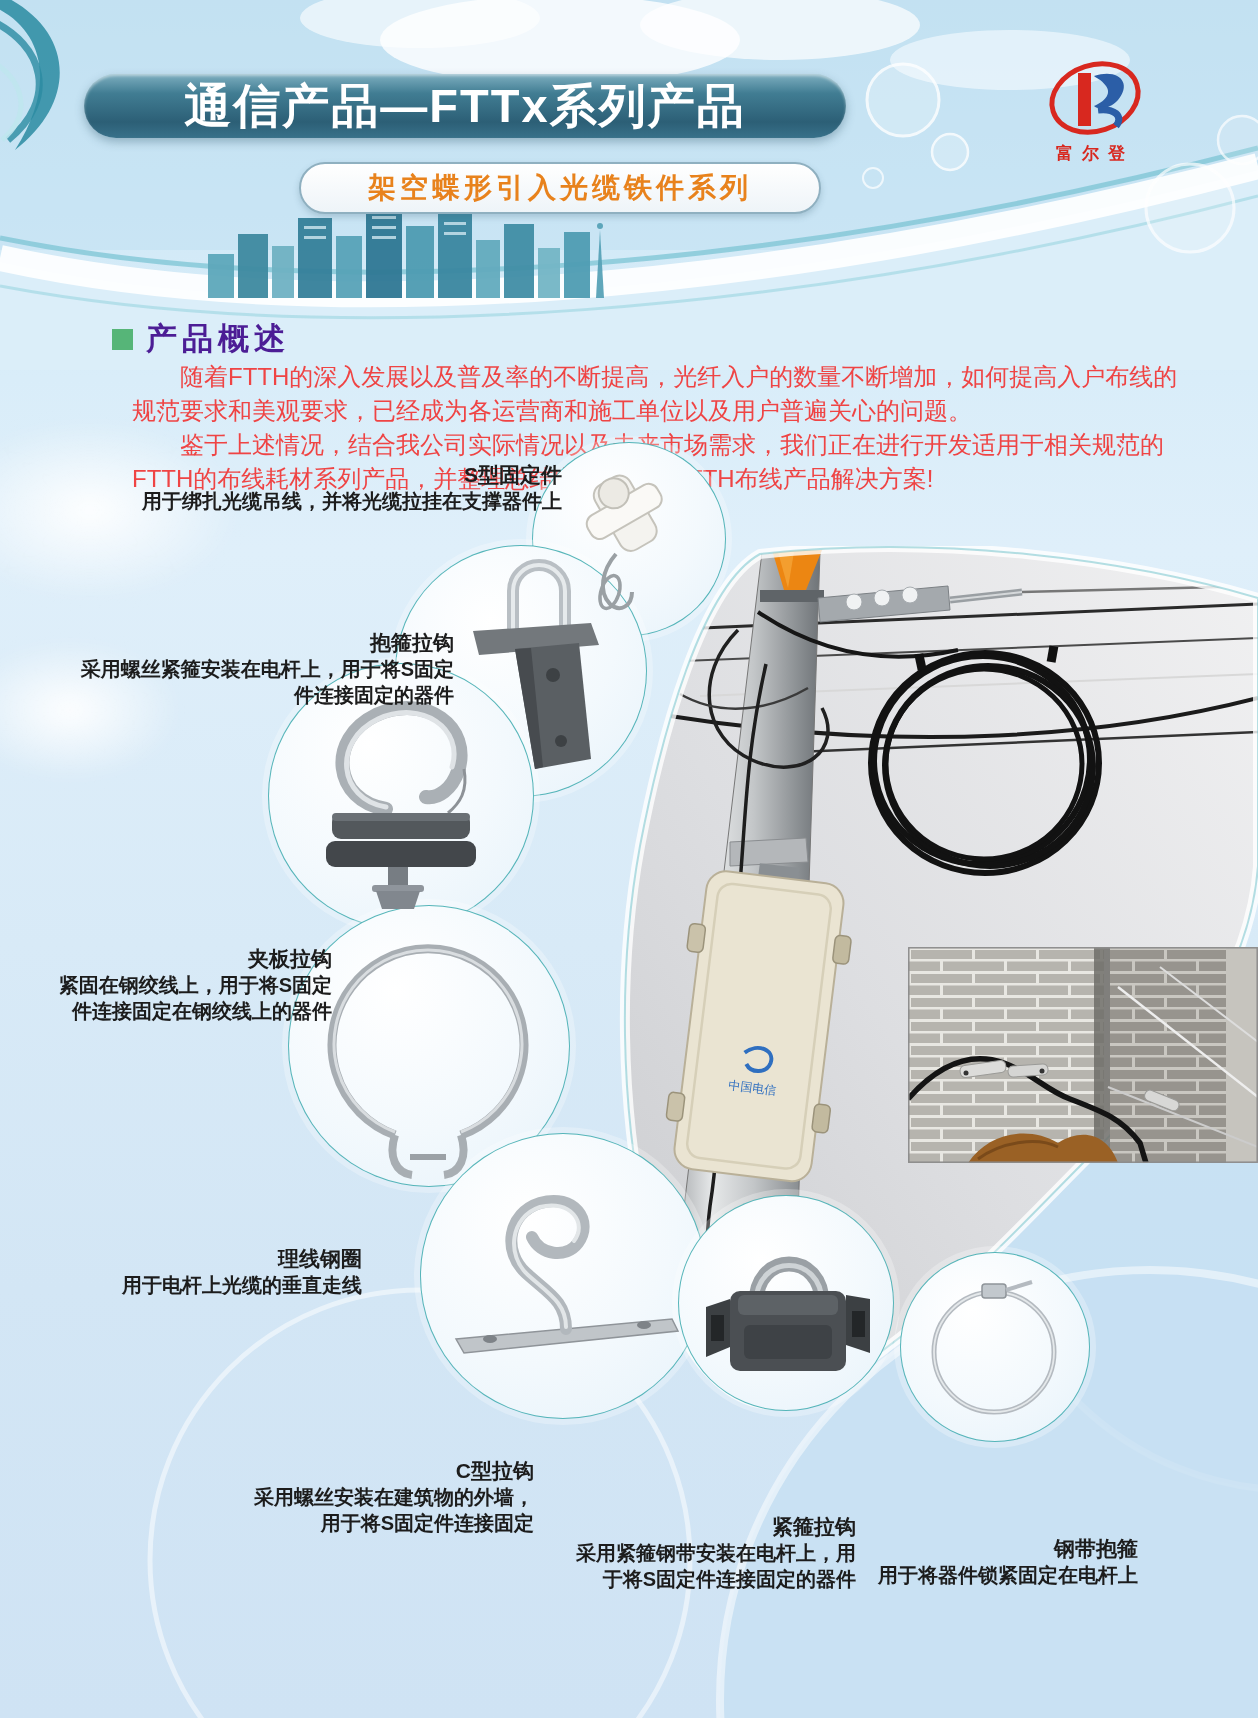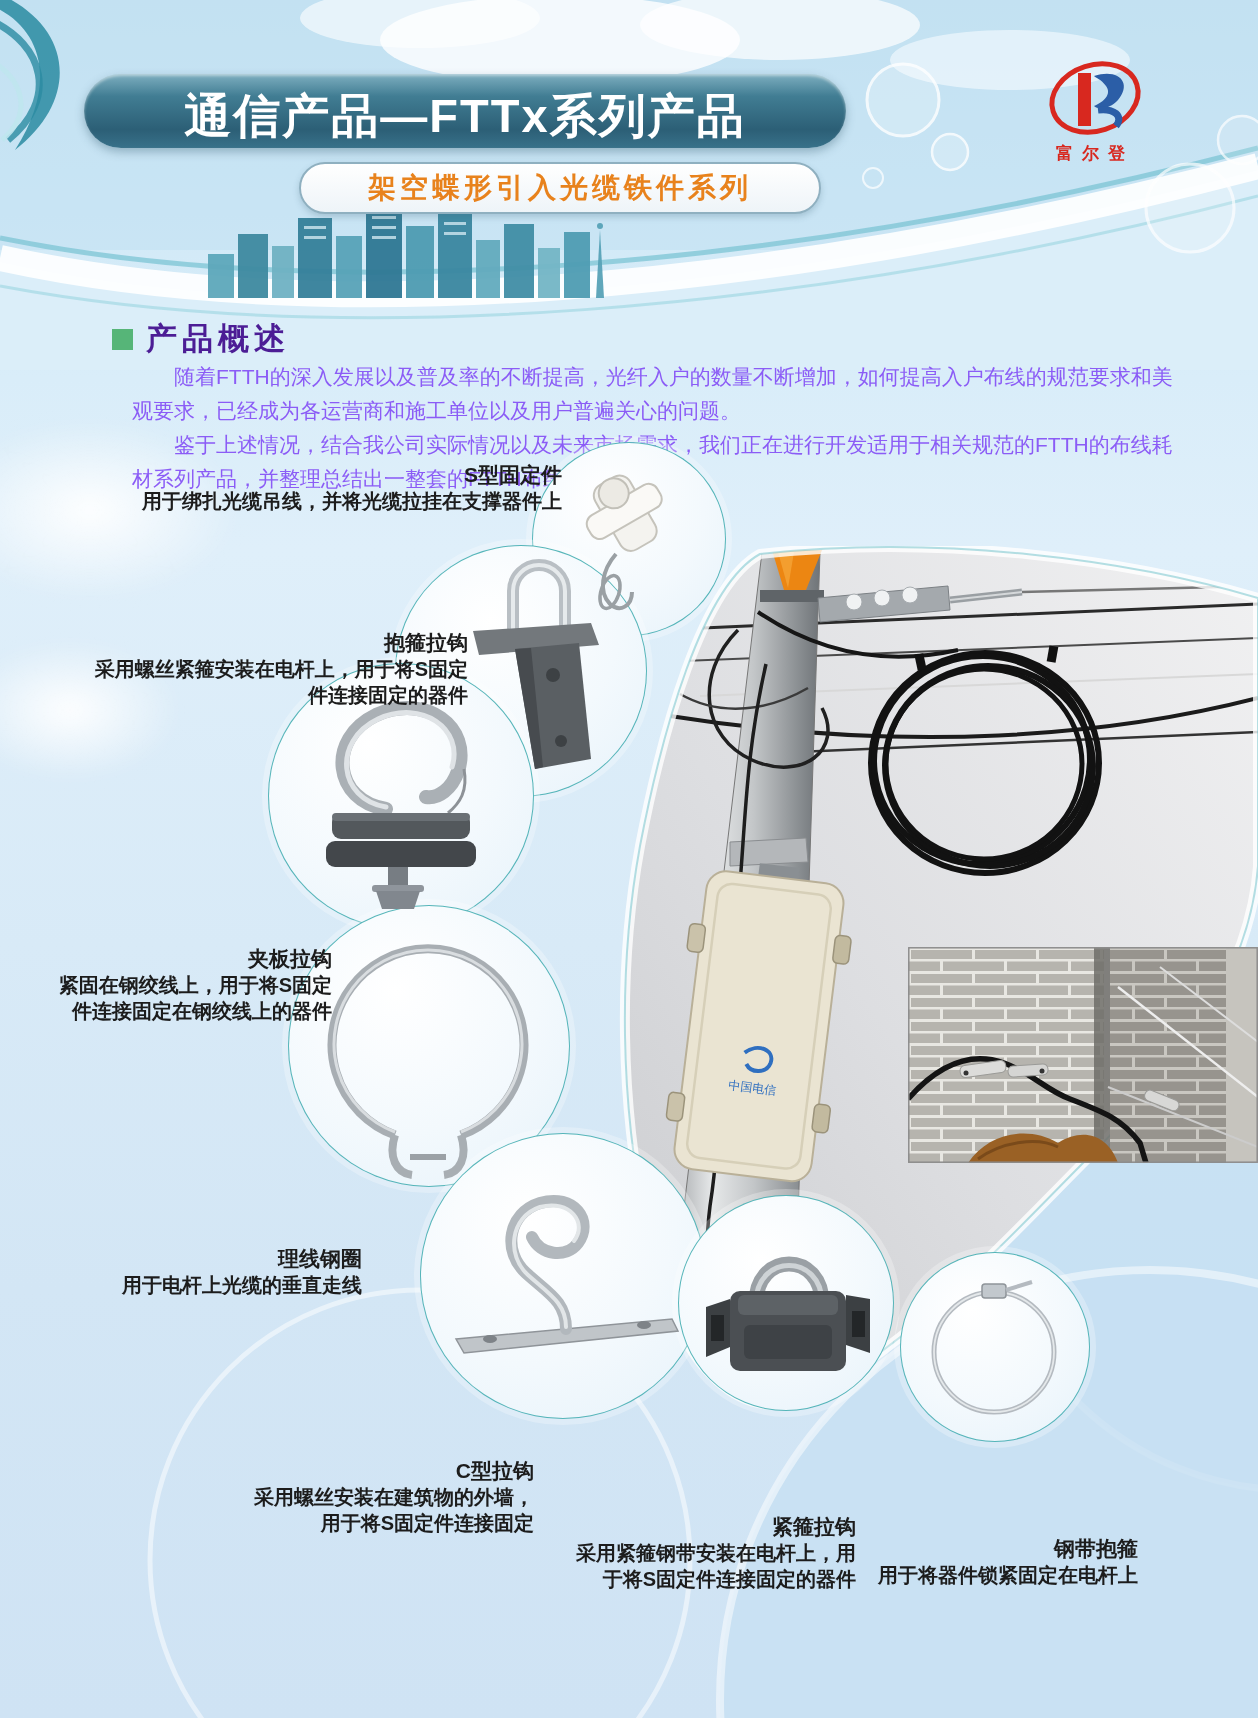--- a/index.html
+++ b/index.html
@@ -4,59 +4,59 @@
 <style>
   html,body{margin:0;padding:0}
   body{
     width:1258px;height:1718px;position:relative;overflow:hidden;
     font-family:"Liberation Sans","DejaVu Sans",sans-serif;
     background:linear-gradient(180deg,#c6e3f2 0%,#cfe8f6 10%,#d9edf9 22%,#dfeffa 32%,#d8eaf7 55%,#d3e6f5 75%,#cfe3f4 100%);
   }
   .abs{position:absolute}
   
   .banner{
-    left:84px;top:74px;width:762px;height:74px;border-radius:37px;
+    left:84px;top:74px;width:762px;height:64px;border-radius:37px;
     background:linear-gradient(180deg,#7eafc0 0%,#417d93 30%,#2c5f76 75%,#38718a 100%);
     box-shadow:0 4px 10px rgba(40,80,100,.35), inset 0 2px 3px rgba(255,255,255,.45);
     color:#fff;font-size:47px;font-weight:bold;letter-spacing:2px;
-    display:flex;align-items:flex-end;justify-content:center;
+    display:flex;align-items:center;justify-content:center;
   }
   .pill{
     left:299px;top:146px;width:518px;height:48px;border-radius:26px;
     background:linear-gradient(#ffffff,#eef4f8);
     border:2px solid #8fb0c0;
     box-shadow:0 3px 6px rgba(60,100,120,.25);
     color:#e8821c;font-size:28px;font-weight:bold;letter-spacing:4px;
     display:flex;align-items:center;justify-content:center;margin-top:16px;
   }
   
   .bullet{left:112px;top:329px;width:21px;height:21px;background:#56b578}
   .ovh{left:146px;top:318px;font-size:31px;font-weight:bold;color:#4c1d95;
        letter-spacing:5px;font-family:"Liberation Serif","DejaVu Serif",serif}
-  .ovtext{left:132px;top:360px;width:1058px;color:#8b5cf6;font-size:21px;line-height:34px}
+  .ovtext{left:132px;top:360px;width:1058px;color:#ef4444;font-size:24px;line-height:34px}
   .ovtext p{margin:0;text-indent:2em}
   
   .pcircle{
     border-radius:50%;
     border:1.5px solid rgba(58,169,173,.85);
     background:radial-gradient(circle at 38% 30%, #ffffff 0%, #f3f9fd 55%, #e6f2fa 100%);
     box-shadow:0 0 0 6px rgba(255,255,255,.28);
   }
   .c1{left:532px;top:442px;width:192px;height:192px}
   .c2{left:395px;top:545px;width:250px;height:250px}
   .c3{left:268px;top:663px;width:264px;height:264px}
   .c4{left:288px;top:905px;width:280px;height:280px}
   .c5{left:420px;top:1133px;width:284px;height:284px}
   .c6{left:678px;top:1195px;width:214px;height:214px}
   .c7{left:900px;top:1252px;width:188px;height:188px}
   
   .plabel{color:#1c1c1c;font-weight:600;font-size:20px;line-height:26px;text-align:right}
   .plabel .pname{font-size:21px}
   .l1{left:120px;top:462px;width:442px}
-  .l2{left:76px;top:630px;width:392px}
+  .l2{left:62px;top:630px;width:392px}
   .l3{left:47px;top:946px;width:285px}
   .l4{left:110px;top:1246px;width:252px}
   .l5{left:244px;top:1458px;width:290px}
   .l6{left:566px;top:1514px;width:290px}
   .l7{left:842px;top:1536px;width:296px;}
   .cloud{border-radius:50%;filter:blur(8px);
     background:radial-gradient(closest-side, rgba(255,255,255,.95), rgba(255,255,255,0))}
   svg{display:block}
 </style>
 </head>

